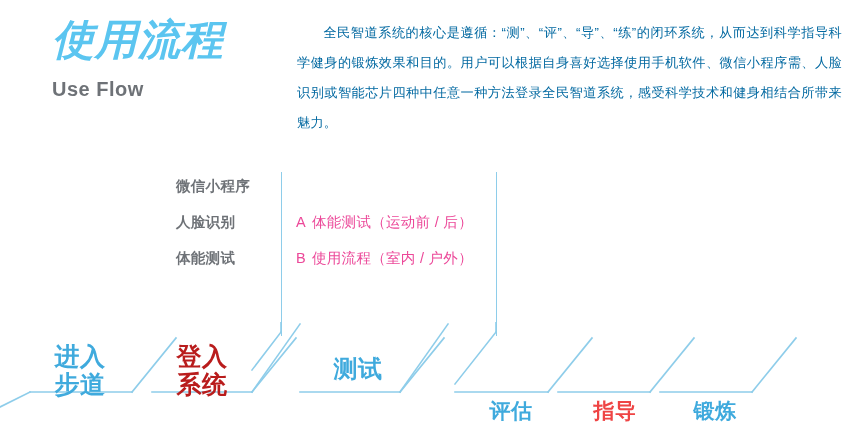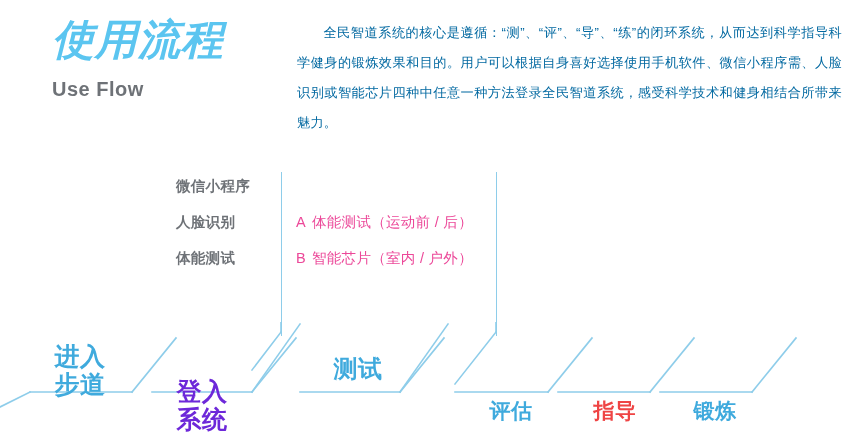--- a/index.html
+++ b/index.html
@@ -138,21 +138,21 @@
     </div>
 
     <div class="vline" id="vline-left"></div>
     <div class="vline" id="vline-right"></div>
 
     <div class="col-right">
       <div class="item">
         <span class="tag">A</span><span>体能测试（运动前 / 后）</span>
       </div>
       <div class="item">
-        <span class="tag">B</span><span>智能芯片（室内 / 户外）</span>
+        <span class="tag">B</span><span>使用流程（室内 / 户外）</span>
       </div>
     </div>
   </div>
 
   <div id="flow">
     <svg id="flow-svg" width="851" height="120" viewBox="0 0 851 120">
       <g id="flow-lines" fill="none" stroke="#8ECDEA" stroke-width="1.6" stroke-linecap="square">
           <line x1="30" y1="70" x2="132" y2="70"></line>
           <line x1="152" y1="70" x2="252" y2="70"></line>
           <line x1="300" y1="70" x2="400" y2="70"></line>
@@ -172,21 +172,21 @@
           <line x1="496" y1="-2" x2="496" y2="10"></line>
           <line x1="252" y1="70" x2="300" y2="2"></line>
           <line x1="400" y1="70" x2="448" y2="2"></line>
         </g>
     </svg>
 
     <div class="flow-label big" style="left: 28px; top: 20px; width: 104px; color: rgb(63, 170, 221);">
         <div>进入</div>
         <div>步道</div>
       </div>
-    <div class="flow-label big" style="left: 150px; top: 20px; width: 104px; color: #6d28d9; margin-top: 35px;">
+    <div class="flow-label big" style="left: 150px; top: 20px; width: 104px; color: #b91c1c;">
         <div>登入</div>
         <div>系统</div>
       </div>
     <div class="flow-label mid" style="left: 300px; top: 34px; width: 116px; color: rgb(63, 170, 221);">
         <div>测试</div>
       </div>
     <div class="flow-label small" style="left: 458px; top: 37px; width: 106px; color: rgb(63, 170, 221);">
         <div>评估</div>
       </div>
     <div class="flow-label small" style="left: 562px; top: 37px; width: 106px; color: #ef4444;">

